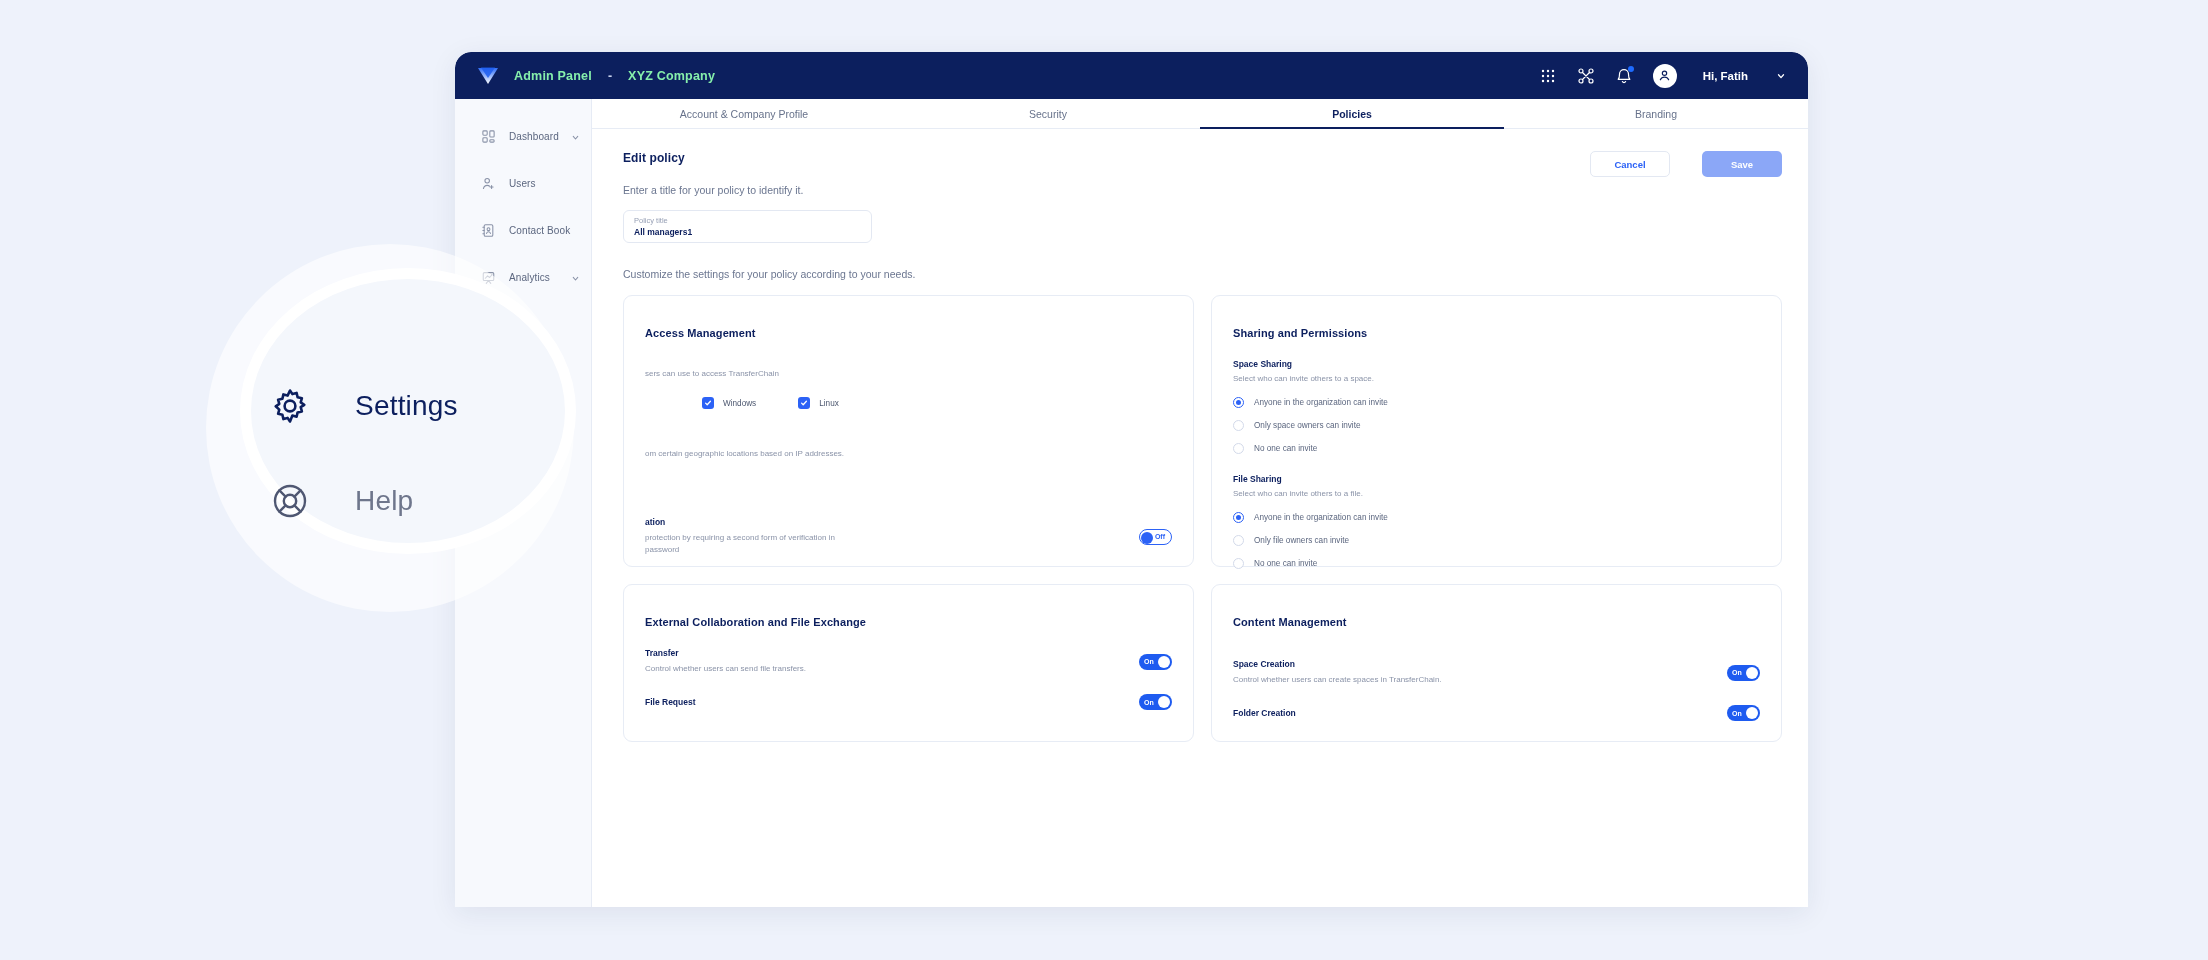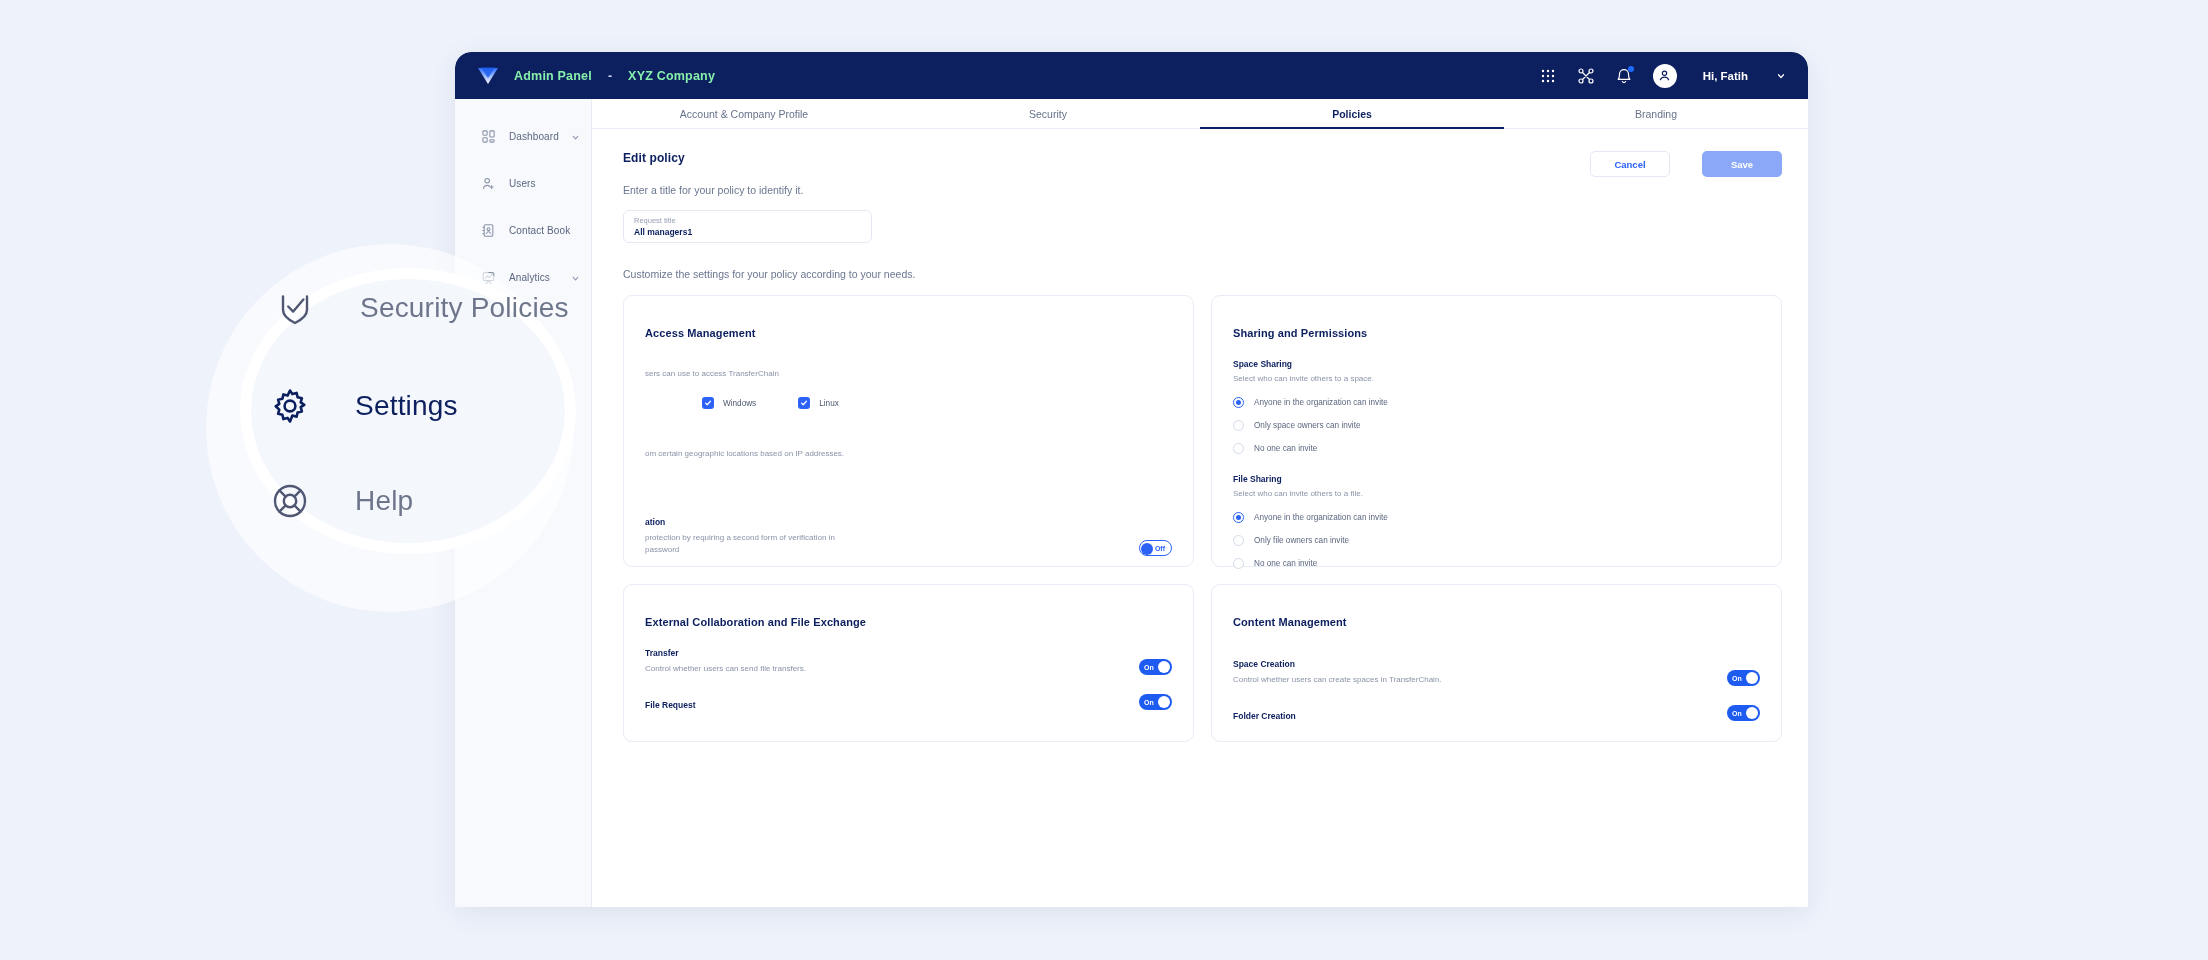--- a/index.html
+++ b/index.html
@@ -184,21 +184,21 @@
   .toggle .knob {
     position: absolute; top: 2px; width: 12px; height: 12px;
     border-radius: 50%;
   }
   .toggle.on .knob { right: 2px; background: #fff; }
   .toggle.off .knob { left: 1px; background: #2c62f6; }
   .toggle .tg-text { font-size: 7px; font-weight: bold; line-height:1; }
   .toggle.on .tg-text { color: #fff; }
   .toggle.off .tg-text { color: #2c62f6; }
 
-  .setting-row { display: flex; align-items: flex-end; margin-top: 16px; }
+  .setting-row { display: flex; align-items: center; margin-top: 16px; }
   .setting-text { flex: 1; padding-right: 14px; }
   .setting-name { font-size: 8.5px; font-weight: bold; color: #0c1f5e; }
   .setting-desc { font-size: 8px; color: #8a93a8; margin-top: 5px; line-height: 1.5; }
 
   
   #mag-halo {
     position: absolute;
     left: 206px; top: 244px;
     width: 368px; height: 368px;
     border-radius: 50%;
@@ -400,21 +400,21 @@
           <span>Branding</span>
         </div>
       </div>
 
       <div id="cbody">
 
         <div class="page-title">Edit policy</div>
         <div class="helper">Enter a title for your policy to identify it.</div>
 
         <div class="title-field">
-          <div class="field-label">Request title</div>
+          <div class="field-label">Policy title</div>
           <div class="field-value">All managers1</div>
         </div>
 
         <div class="customize">Customize the settings for your policy according to your needs.</div>
 
         <div class="actions">
           <button class="btn btn-cancel">Cancel</button>
           <button class="btn btn-save">Save</button>
         </div>
 
@@ -548,29 +548,20 @@
         </div>
       </div>
     </div>
   </div>
 
   <div id="mag-halo"></div>
   <div id="mag-bubble"></div>
 
   <div id="mag-bubble2">
 
-    <div class="mag-item" style="left:22px; top:19px;">
-      <span class="mag-ico">
-        <svg width="42" height="42" viewBox="0 0 42 42" fill="none" stroke="#4f5772" stroke-width="2.4" stroke-linecap="round" stroke-linejoin="round">
-          <path d="M33 9.5v13.3c0 6.3-5.1 9.9-12 13.2-6.9-3.3-12-6.9-12-13.2V9.5"></path>
-          <path d="M14.2 19.5 L19.2 24.6 L29.4 12.4"></path>
-        </svg>
-      </span>
-      <span class="mag-label dim">Security Policies</span>
-    </div>
 
     <div class="mag-item" style="left:17px; top:117px;">
       <span class="mag-ico">
         <svg width="42" height="42" viewBox="0 0 42 42" fill="none" stroke="#0c1f5e" stroke-width="2.6" stroke-linecap="round" stroke-linejoin="round">
           <circle cx="21" cy="21" r="5.4"></circle>
           <path d="M21 5.5l2.4 3.6 4.2-1.2 1 4.3 4.3 1-1.2 4.2 3.6 2.4-3.6 2.4 1.2 4.2-4.3 1-1 4.3-4.2-1.2L21 36.5l-2.4-3.6-4.2 1.2-1-4.3-4.3-1 1.2-4.2L6.7 21.3l3.6-2.4-1.2-4.2 4.3-1 1-4.3 4.2 1.2Z"></path>
         </svg>
       </span>
       <span class="mag-label strong">Settings</span>
     </div>

